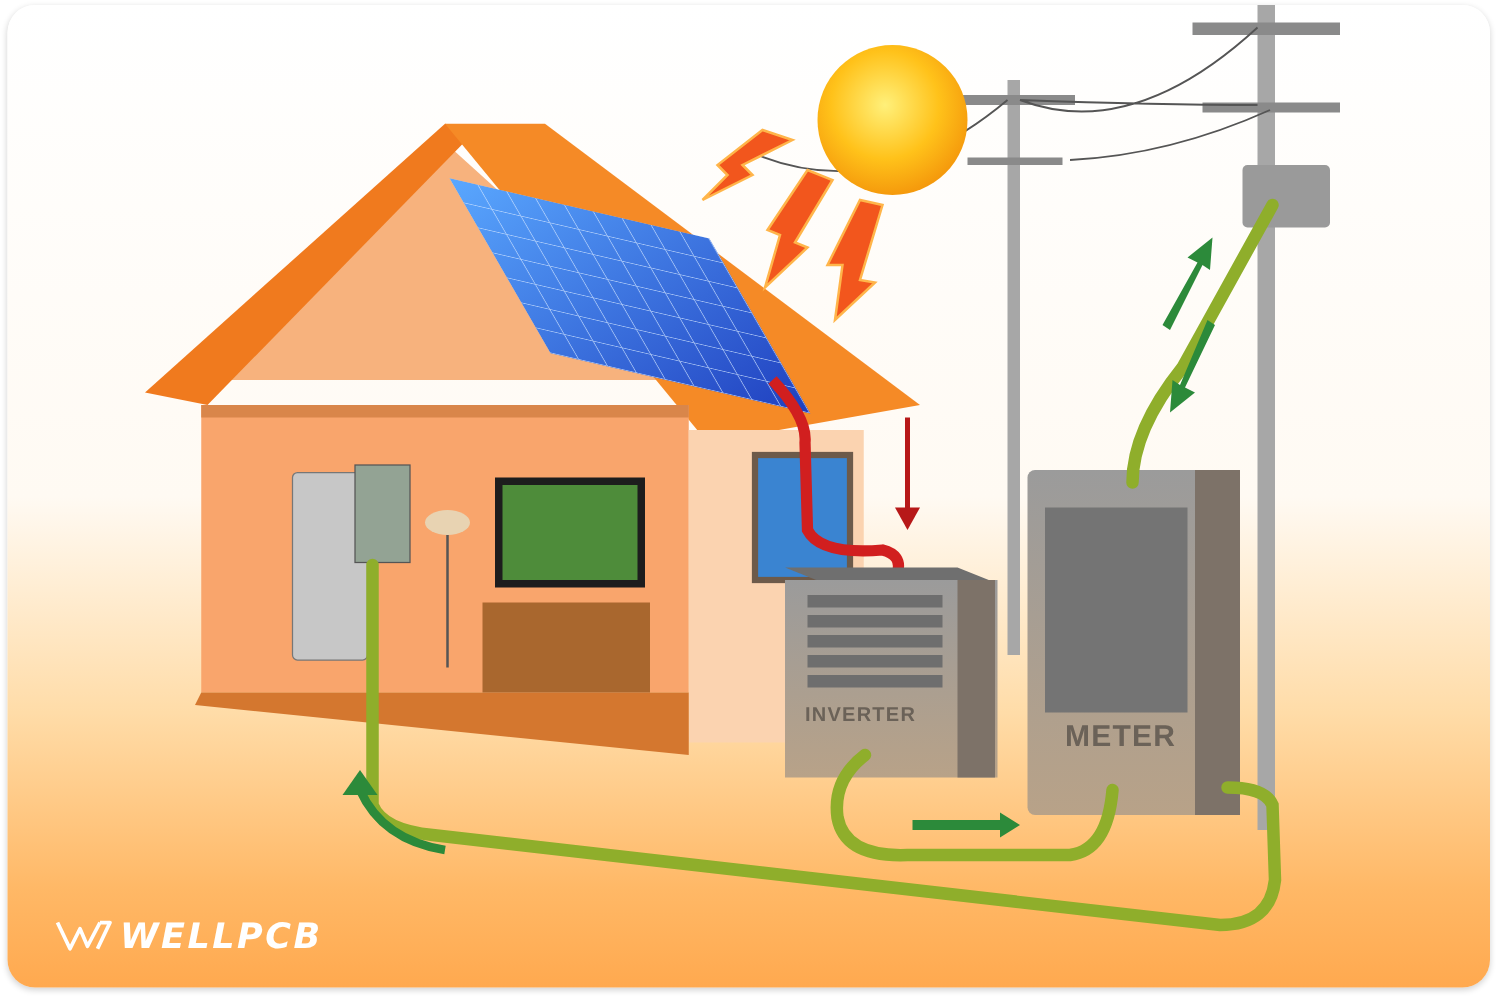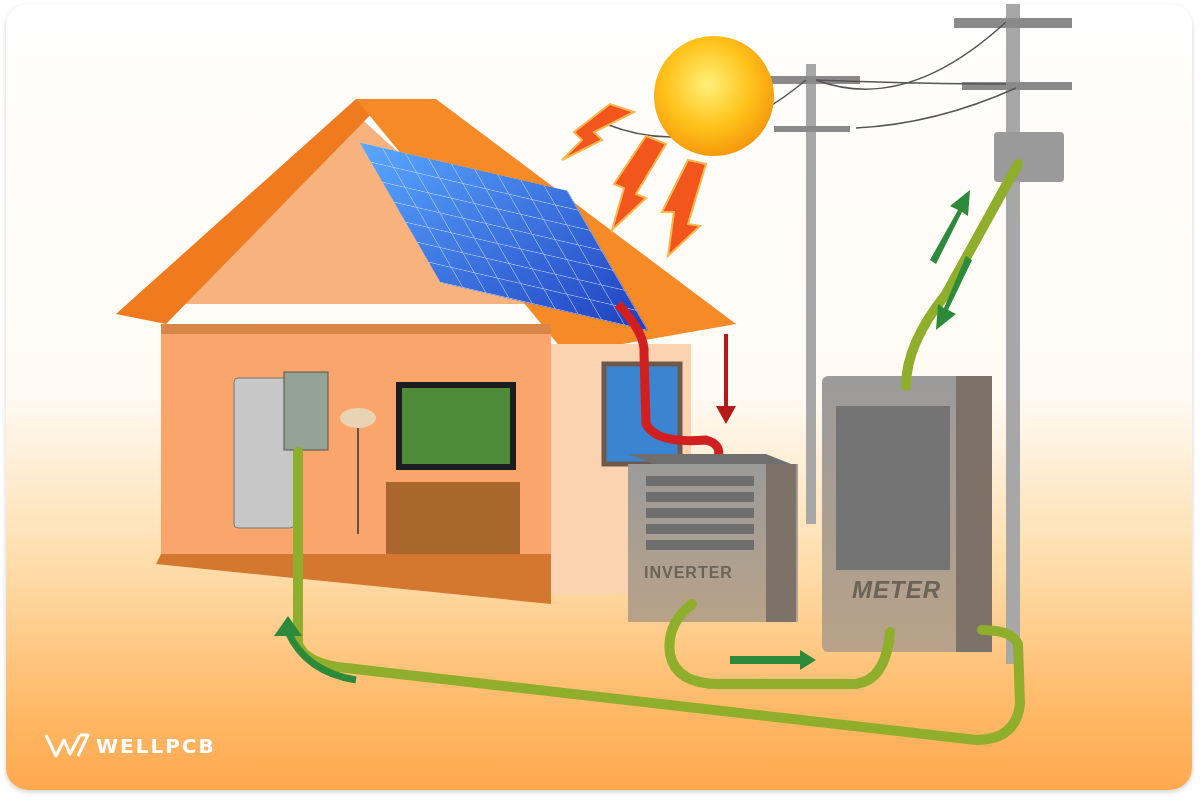--- a/index.html
+++ b/index.html
@@ -3,21 +3,21 @@
 <meta charset="utf-8">
 <style>
   html,body{margin:0;padding:0;background:#fff;}
   body{width:1200px;height:800px;overflow:hidden;font-family:"Liberation Sans",sans-serif;}
   .card{position:absolute;left:6px;top:4px;width:1186px;height:786px;border-radius:22px;overflow:hidden;
     background:linear-gradient(180deg,#ffffff 0%,#fffaf3 50%,#ffdca8 72%,#ffb866 90%,#ffa94f 100%);
     box-shadow:0 2px 5px rgba(0,0,0,.18);}
   svg.scene{position:absolute;left:0;top:0;}
   .label{position:absolute;font-weight:bold;color:#6b6258;letter-spacing:1px;}
   .logo{position:absolute;left:38px;top:728px;display:flex;align-items:center;gap:6px;color:#fff;}
-  .logo-text{font-family:"DejaVu Sans",sans-serif;font-weight:bold;font-size:20px;letter-spacing:2px;}
+  .logo-text{font-family:"DejaVu Sans",sans-serif;font-weight:bold;font-style:italic;font-size:28px;letter-spacing:2px;}
 </style>
 </head>
 <body>
 
 <div class="card">
 <svg class="scene" width="1186" height="786" viewBox="0 0 1186 786">
   <defs>
     <radialGradient id="sunG" cx="45%" cy="40%" r="60%">
       <stop offset="0" stop-color="#fff07a"></stop>
           <stop offset="0.6" stop-color="#ffc21a"></stop>
@@ -123,21 +123,21 @@
   <g fill="#2c8a3a">
     <polygon points="724,652 794,652 794,646 810,656 794,666 794,660 724,660"></polygon>
     <path d="M350 676 Q300 668 282 628" stroke="#2c8a3a" stroke-width="7" fill="none"></path>
     <polygon points="268,632 282,612 296,632"></polygon>
     <polygon points="924,256 952,206 944,202 964,186 962,212 956,208 930,260"></polygon>
     <polygon points="966,256 942,306 950,310 930,326 932,300 938,304 960,252"></polygon>
   </g>
 </svg>
 
 <div class="label" style="left:638px;top:560px;font-size:16px;">INVERTER</div>
-<div class="label" style="left:846px;top:572px;font-size:24px;font-style:italic;">METER</div>
+<div class="label" style="left:846px;top:572px;font-size:24px;">METER</div>
 
 <div class="logo">
   <svg width="46" height="28" viewBox="0 0 46 28">
     <path d="M2 3 L12 24 L20 8 L26 22 L36 3 M36 3 L44 3 L34 24" stroke="#fff" stroke-width="3" fill="none" stroke-linejoin="round"></path>
   </svg>
   <span class="logo-text">WELLPCB</span>
 </div>
 </div>
 
 </body></html>

